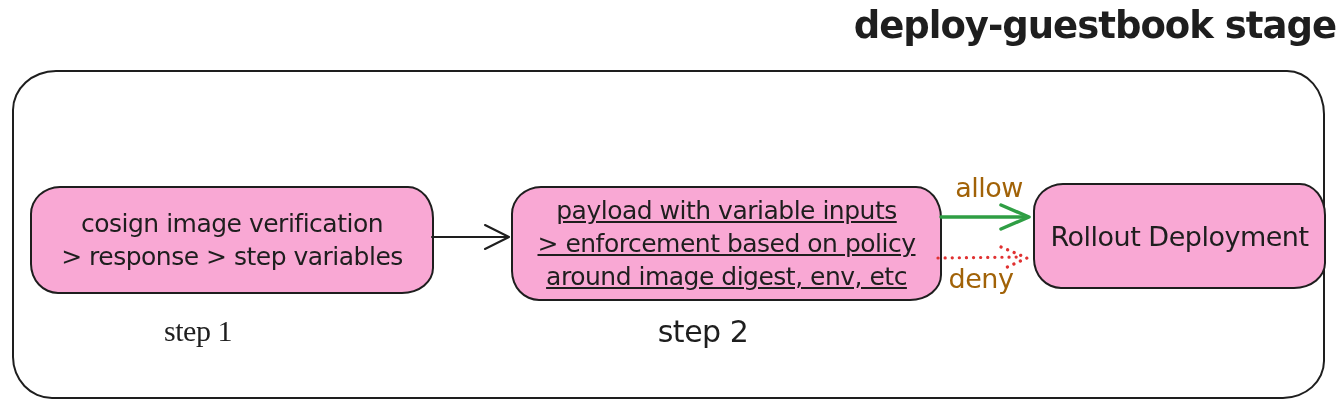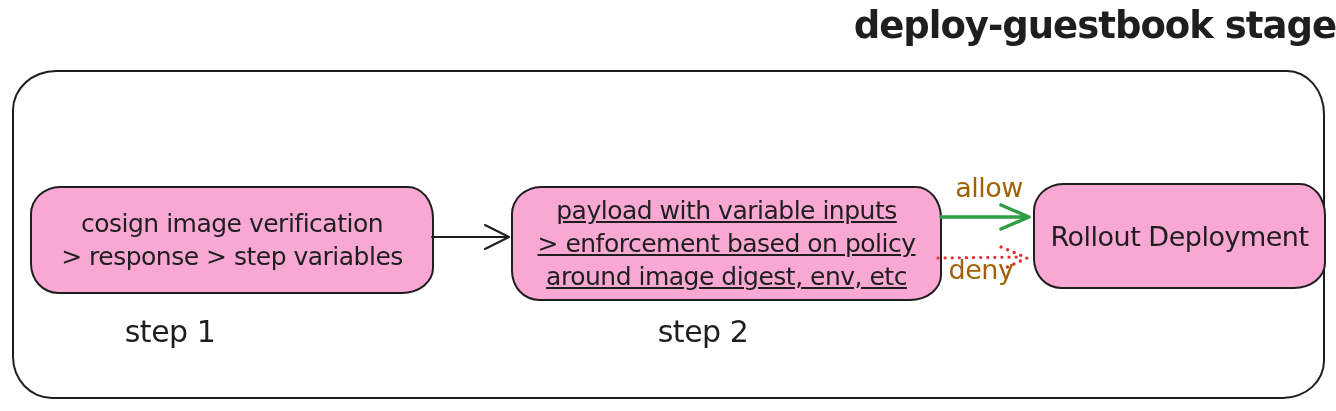--- a/index.html
+++ b/index.html
@@ -51,33 +51,33 @@
   #box-step-2 { left: 511px;  top: 186px; width: 427px; height: 111px; text-decoration: underline; }
   #box-step-3 { left: 1033px; top: 183px; width: 289px; height: 102px; font-size: 27px; justify-content: center; }
   .caption {
     position: absolute;
     transform: translateX(-50%);
     font-size: 30px;
     letter-spacing: -0.5px;
     color: #1e1e1e;
     white-space: nowrap;
   }
-  #caption-1 { left: 170px;  top: 314px; }
+  #caption-1 { left: 198px;  top: 314px; font-family: Liberation Serif, serif; }
   #caption-2 { left: 703px;  top: 314px; }
   #caption-3 { left: 1166px; top: 312px; }
   .arrow-label {
     position: absolute;
     transform: translateX(-50%);
     font-size: 27px;
     letter-spacing: -0.5px;
     color: #a16207;
     white-space: nowrap;
   }
   #label-allow { left: 989px; top: 172px; }
-  #label-deny  { left: 981px; top: 254px; }
+  #label-deny  { left: 981px; top: 263px; }
   svg.arrows {
     position: absolute;
     left: 0; top: 0;
     width: 1336px; height: 411px;
     pointer-events: none;
   }
 </style>
 </head>
 <body>
 

